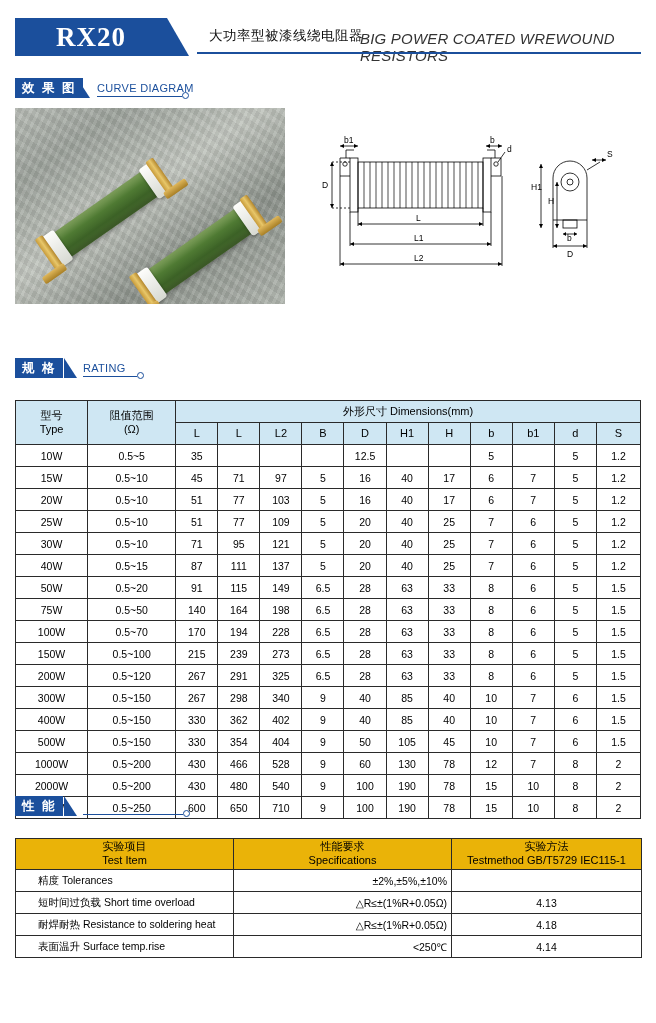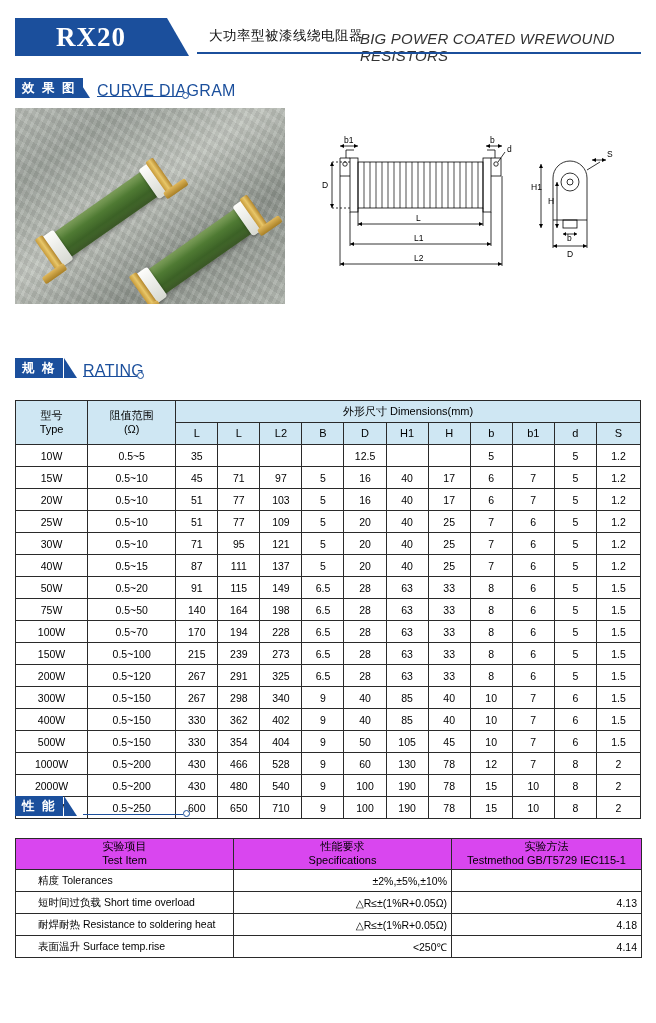--- a/index.html
+++ b/index.html
@@ -107,21 +107,21 @@
     position: absolute;
     top: 0;
     width: 0; height: 0;
     border-style: solid;
     border-width: 20px 0 0 13px;
     border-color: transparent transparent transparent #1b4f9c;
   }
   .sec-en {
     position: absolute;
     top: 4px;
-    font-size: 16px;
+    font-size: 11px;
     color: #1b4f9c;
     font-weight: normal;
     letter-spacing: 0.3px;
   }
   .sec-underline {
     position: absolute;
     top: 18px;
     height: 1px;
     background: #1b4f9c;
   }
@@ -235,29 +235,29 @@
     table-layout: fixed;
   }
   table.perf th, table.perf td {
     border: 1px solid #2a2a2a;
     height: 21px;
     padding: 0 4px;
     font-weight: normal;
     font-size: 10.5px;
   }
   table.perf thead th {
-    background: #d946ef;
+    background: #eab308;
     text-align: center;
     line-height: 1.25;
     height: 30px;
     font-size: 11px;
   }
   table.perf td.item { text-align: left; padding-left: 22px; }
   table.perf td.spec { text-align: right; margin-top: 44px; }
-  table.perf td.meth { text-align: right; }
+  table.perf td.meth { text-align: center; }
   .nowrapsmall { white-space: nowrap; }
 </style>
 </head>
 <body>
 
 <div class="page">
 
   <div class="header">
     <div class="header-bar"></div>
     <div class="header-left">RX20</div>

